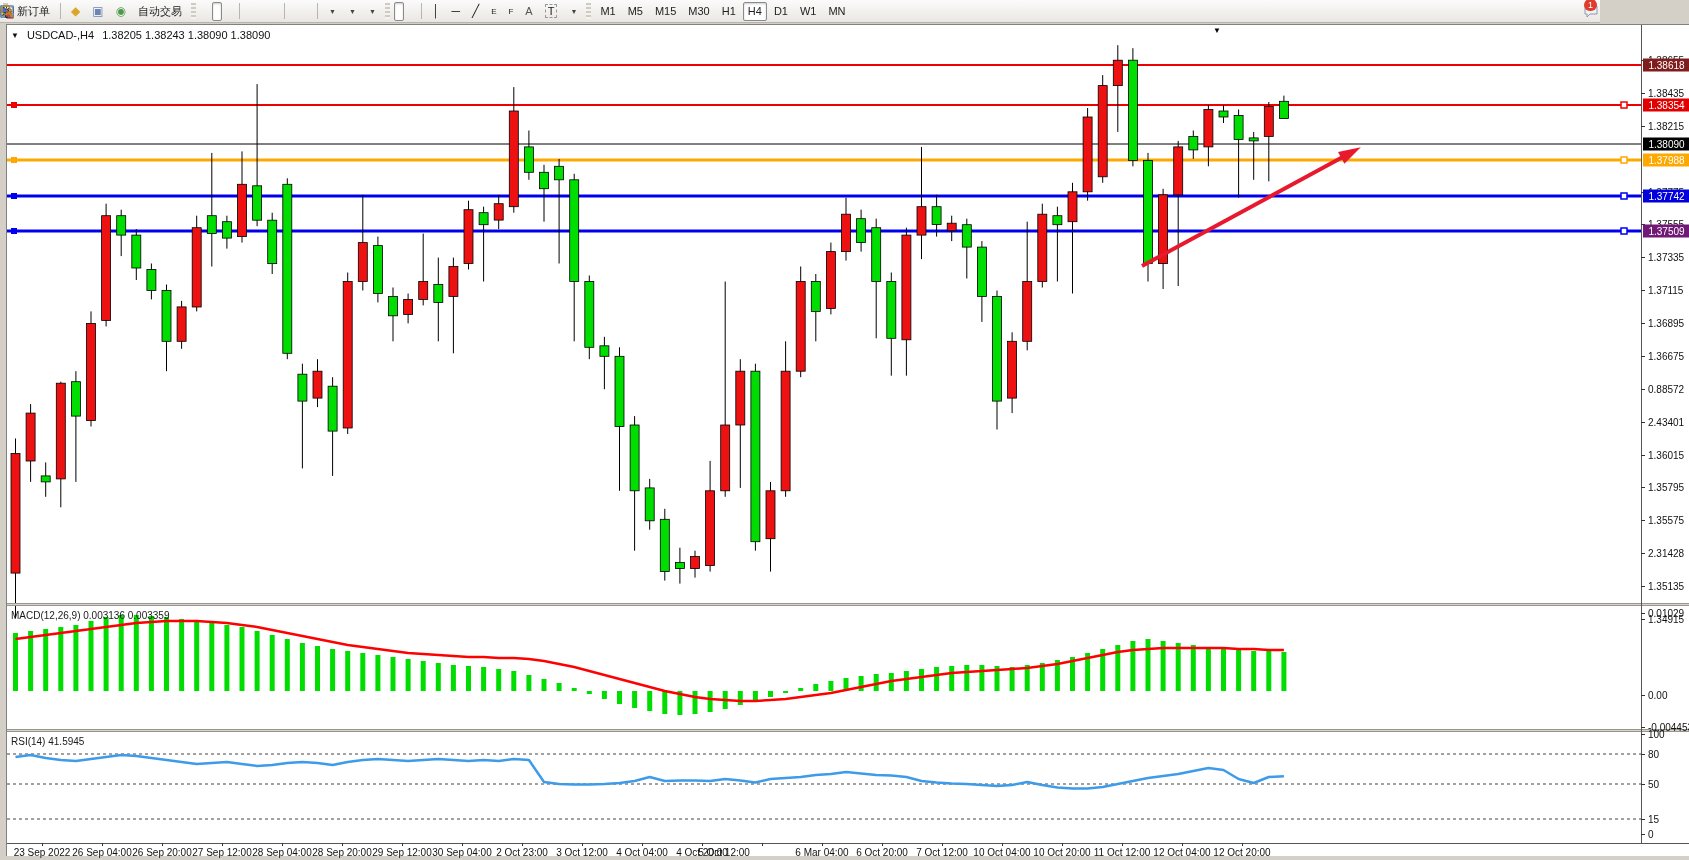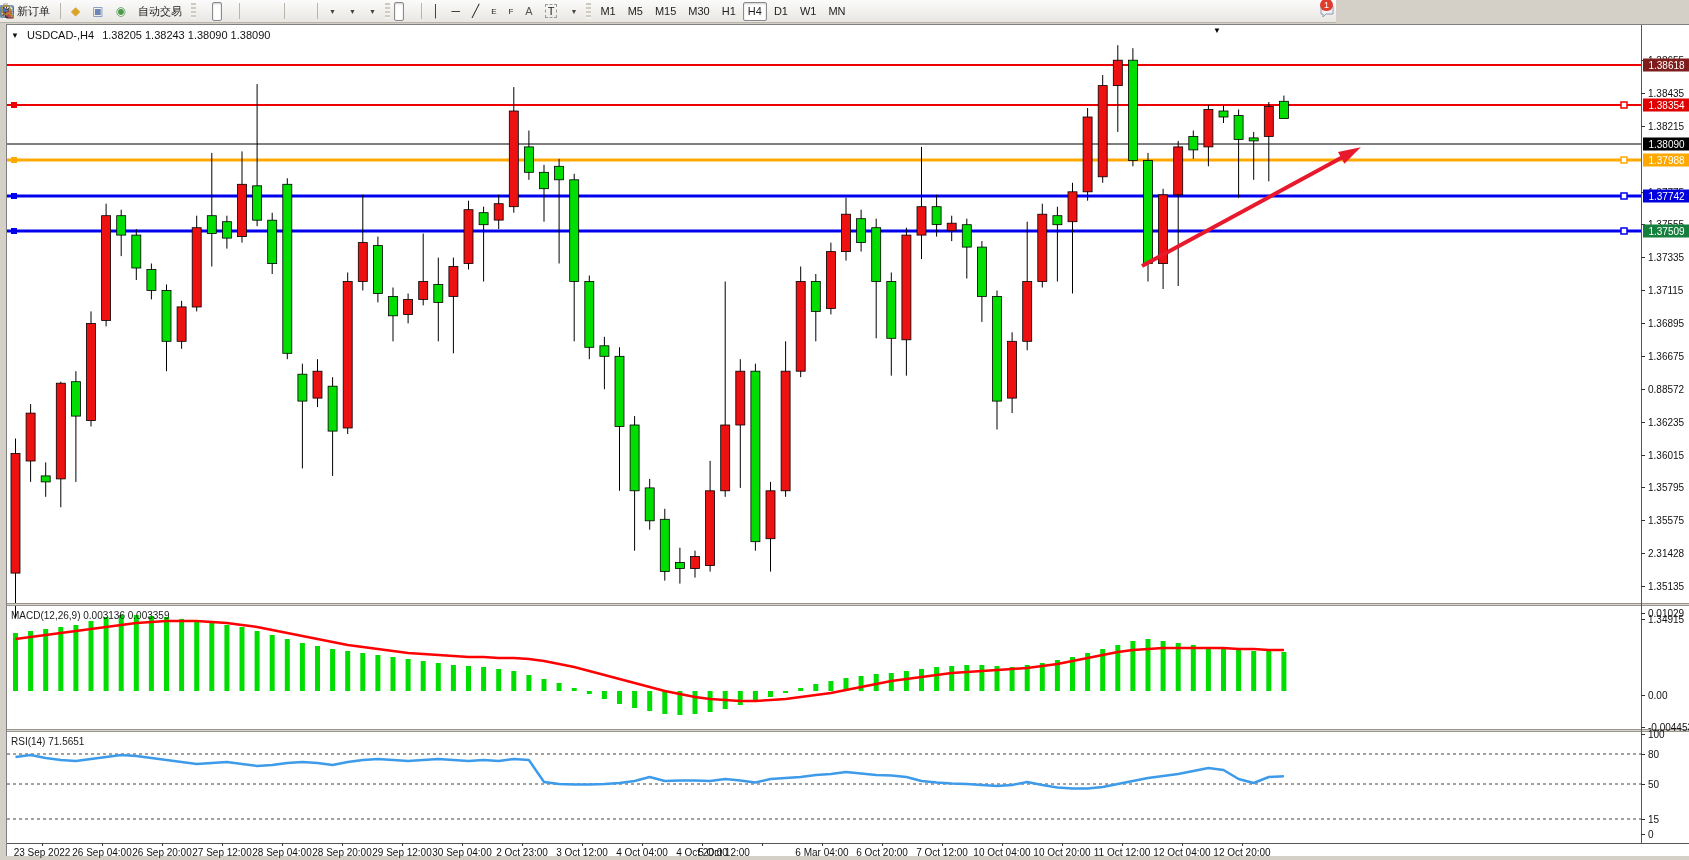--- a/index.html
+++ b/index.html
@@ -1,19 +1,19 @@
 <!DOCTYPE html>
 <html><head>
 <meta charset="utf-8">
 <style>
   * { margin:0; padding:0; box-sizing:border-box; }
   html,body { width:1689px; height:860px; overflow:hidden; background:#d4d0c8;
               font-family:"Liberation Sans","DejaVu Sans",sans-serif; }
   
-  #toolbar { position:absolute; left:0; top:0; width:1336px; height:23px;
+  #toolbar { position:absolute; left:0; top:0; width:1600px; height:23px;
              background:linear-gradient(#fbfbfb,#e9e7e2); border-bottom:1px solid #b8b4ac;
              display:flex; align-items:center; font-size:11px; color:#222; }
   .tbtn { display:inline-flex; align-items:center; gap:3px; padding:1px 4px; margin:0 1px;
           height:19px; border:1px solid transparent; border-radius:2px; cursor:default; white-space:nowrap; }
   .tbtn.active { background:#fff; border:1px solid #8a8a8a; box-shadow:inset 0 1px 2px #ccc; }
   .tsep { width:1px; height:16px; background:#b9b5ad; margin:0 4px; flex:0 0 auto; }
   .grip { width:5px; height:16px; margin:0 3px; flex:0 0 auto;
           background:repeating-linear-gradient(180deg,#cfcbc3 0 2px,#f5f3ef 2px 4px); }
   .glyph { font-size:12px; line-height:12px; }
   .dd { font-size:7px; color:#444; margin-left:1px; }
@@ -498,21 +498,21 @@
     </svg>
   <div class="pane-sep" style="top:704px"></div>
   <svg id="rsi-svg" width="1634" height="110" style="top:708">
       <line x1="0" y1="21" x2="1634" y2="21" stroke="#444" stroke-dasharray="3 3"></line>
       <line x1="0" y1="51" x2="1634" y2="51" stroke="#444" stroke-dasharray="3 3"></line>
       <line x1="0" y1="86" x2="1634" y2="86" stroke="#444" stroke-dasharray="3 3"></line>
       <polyline fill="none" stroke="#3d9be9" stroke-width="2.5" stroke-linejoin="round" points="8.5,24.0 23.6,22.0 38.7,25.0 53.8,27.0 68.9,28.0 84,26.0 99.1,24.0 114.2,22.0 129.3,23.0 144.4,25.0 159.5,27.0 174.6,29.0 189.7,31.0 204.79999999999998,30.0 219.9,29.0 235,31.0 250.1,33.0 265.2,32.0 280.3,30.0 295.4,29.0 310.5,30.0 325.59999999999997,32.0 340.7,29.0 355.8,27.0 370.9,26.0 386,27.0 401.09999999999997,28.0 416.2,27.0 431.3,26.0 446.4,27.0 461.5,28.0 476.59999999999997,27.0 491.7,28.0 506.8,26.0 521.9,27.0 537,49.0 552.1,51.0 567.1999999999999,51.5 582.3,51.5 597.4,51.0 612.5,50.0 627.6,48.0 642.6999999999999,44.0 657.8,48.0 672.9,47.5 688,47.5 703.1,48.0 718.1999999999999,46.0 733.3,47.5 748.4,49.5 763.5,46.0 778.6,45.0 793.6999999999999,44.0 808.8,42.0 823.9,41.0 839,39.0 854.1,40.5 869.1999999999999,42.0 884.3,42.5 899.4,44.0 914.5,48.0 929.6,49.5 944.6999999999999,50.5 959.8,51.0 974.9,52.0 990,53.0 1005.1,52.0 1020.1999999999999,49.0 1035.3,52.0 1050.3999999999999,54.5 1065.5,55.5 1080.6,55.5 1095.7,54.0 1110.8,51.0 1125.8999999999999,48.0 1141,45.0 1156.1,43.0 1171.2,41.0 1186.3,38.0 1201.3999999999999,35.0 1216.5,37.0 1231.6,46.0 1246.7,50.0 1261.8,44.0 1276.8999999999999,43.3"></polyline>
     </svg>
 
   <div class="ind-label" style="top:585px">MACD(12,26,9) 0.003136 0.003359</div>
-  <div class="ind-label" style="top:711px">RSI(14) 71.5651</div>
+  <div class="ind-label" style="top:711px">RSI(14) 41.5945</div>
 
   <div id="axisline"></div>
   <div id="timeline"></div>
   <div id="paxis">
       <div class="ptick" style="top:35px"></div>
       <div class="plab" style="top:35px">1.38655</div>
       <div class="ptick" style="top:68px"></div>
       <div class="plab" style="top:68px">1.38435</div>
       <div class="ptick" style="top:101px"></div>
       <div class="plab" style="top:101px">1.38215</div>
@@ -524,39 +524,39 @@
       <div class="plab" style="top:232px">1.37335</div>
       <div class="ptick" style="top:265px"></div>
       <div class="plab" style="top:265px">1.37115</div>
       <div class="ptick" style="top:298px"></div>
       <div class="plab" style="top:298px">1.36895</div>
       <div class="ptick" style="top:331px"></div>
       <div class="plab" style="top:331px">1.36675</div>
       <div class="ptick" style="top:364px"></div>
       <div class="plab" style="top:364px">0.88572</div>
       <div class="ptick" style="top:397px"></div>
-      <div class="plab" style="top:397px">1.36235</div>
+      <div class="plab" style="top:397px">2.43401</div>
       <div class="ptick" style="top:430px"></div>
       <div class="plab" style="top:430px">1.36015</div>
       <div class="ptick" style="top:462px"></div>
       <div class="plab" style="top:462px">1.35795</div>
       <div class="ptick" style="top:495px"></div>
       <div class="plab" style="top:495px">1.35575</div>
       <div class="ptick" style="top:528px"></div>
       <div class="plab" style="top:528px">2.31428</div>
       <div class="ptick" style="top:561px"></div>
       <div class="plab" style="top:561px">1.35135</div>
       <div class="ptick" style="top:594px"></div>
       <div class="plab" style="top:594px">1.34915</div>
       <div class="pbadge" style="top:40px;background:#7f1d1d">1.38618</div>
       <div class="pbadge" style="top:80px;background:#e00000">1.38354</div>
       <div class="pbadge" style="top:119px;background:#000000">1.38090</div>
       <div class="pbadge" style="top:135px;background:#ffa800">1.37988</div>
       <div class="pbadge" style="top:171px;background:#0000dd">1.37742</div>
-      <div class="pbadge" style="top:206px;background:#15803d">1.37509</div>
+      <div class="pbadge" style="top:206px;background:#701a75">1.37509</div>
       <div class="ptick" style="top:588px"></div>
       <div class="plab" style="top:588px">0.01029</div>
       <div class="ptick" style="top:670px"></div>
       <div class="plab" style="top:670px">0.00</div>
       <div class="ptick" style="top:702px"></div>
       <div class="plab" style="top:702px">-0.004453</div>
       <div class="ptick" style="top:709px"></div>
       <div class="plab" style="top:709px">100</div>
       <div class="ptick" style="top:729px"></div>
       <div class="plab" style="top:729px">80</div>

